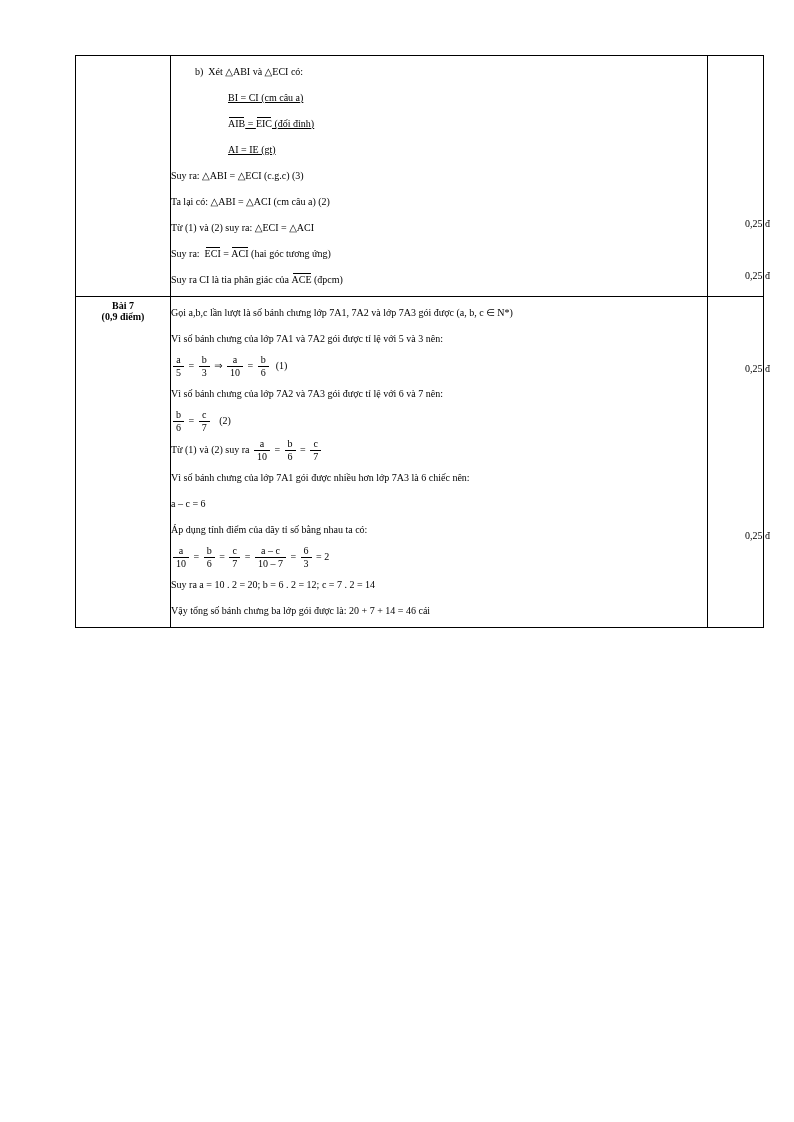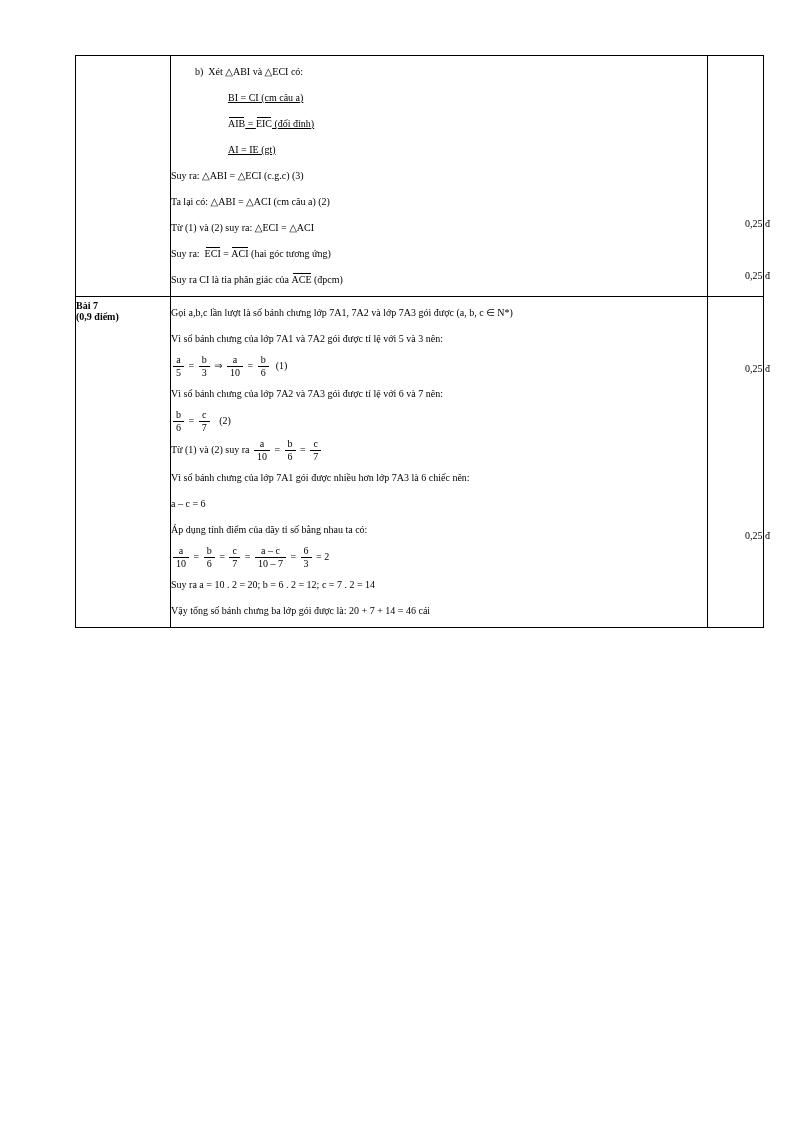--- a/index.html
+++ b/index.html
@@ -20,21 +20,21 @@
     width: 688px;
     table-layout: fixed;
   }
   table.answer-table td {
     border: 1px solid #000000;
     vertical-align: top;
     padding: 3px 0;
   }
   td.cell-label {
     width: 95px;
-    text-align: left;
+    text-align: center;
     vertical-align: middle;
     font-weight: bold;
     padding: 2px 2px;
   }
   td.cell-content {
     width: 537px;
     padding: 3px 6px;
   }
   td.cell-points {
     width: 56px;

